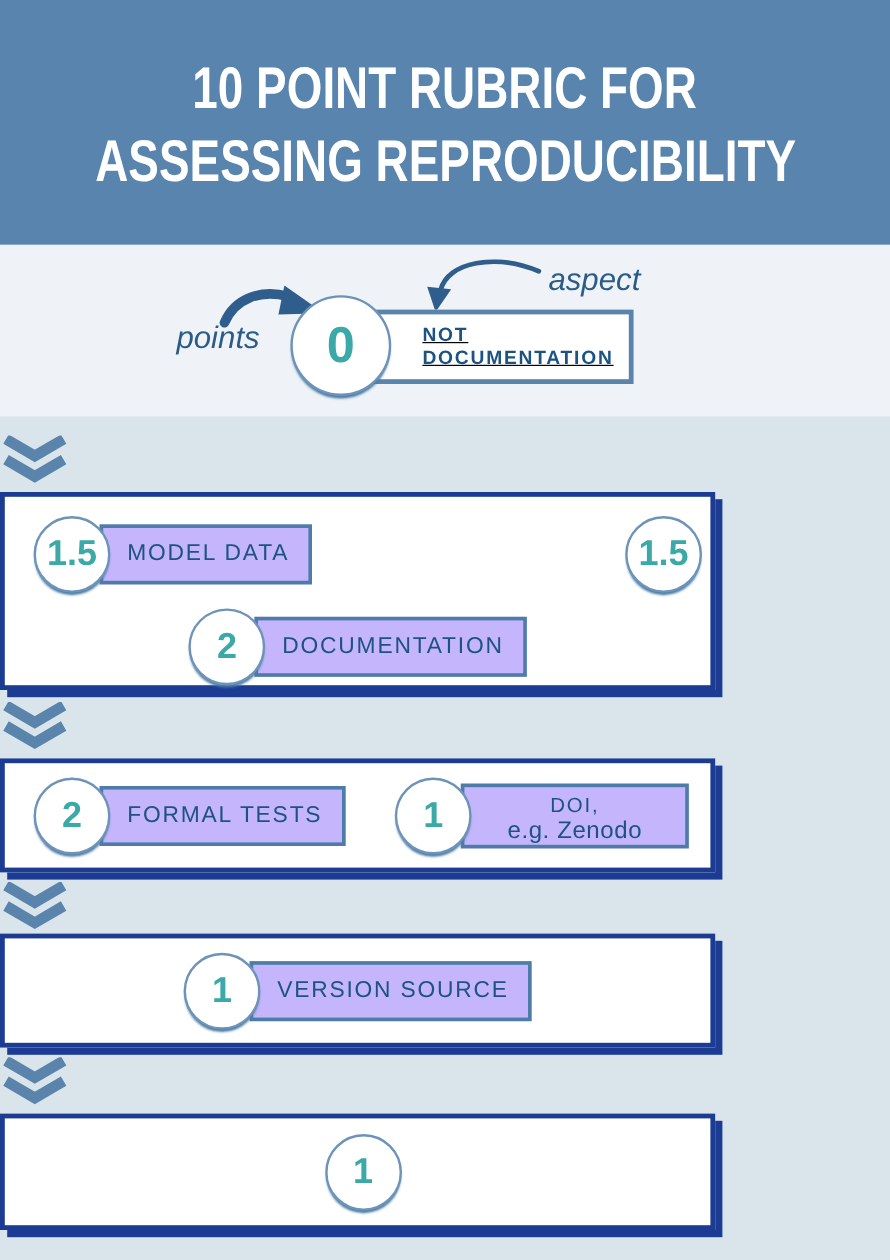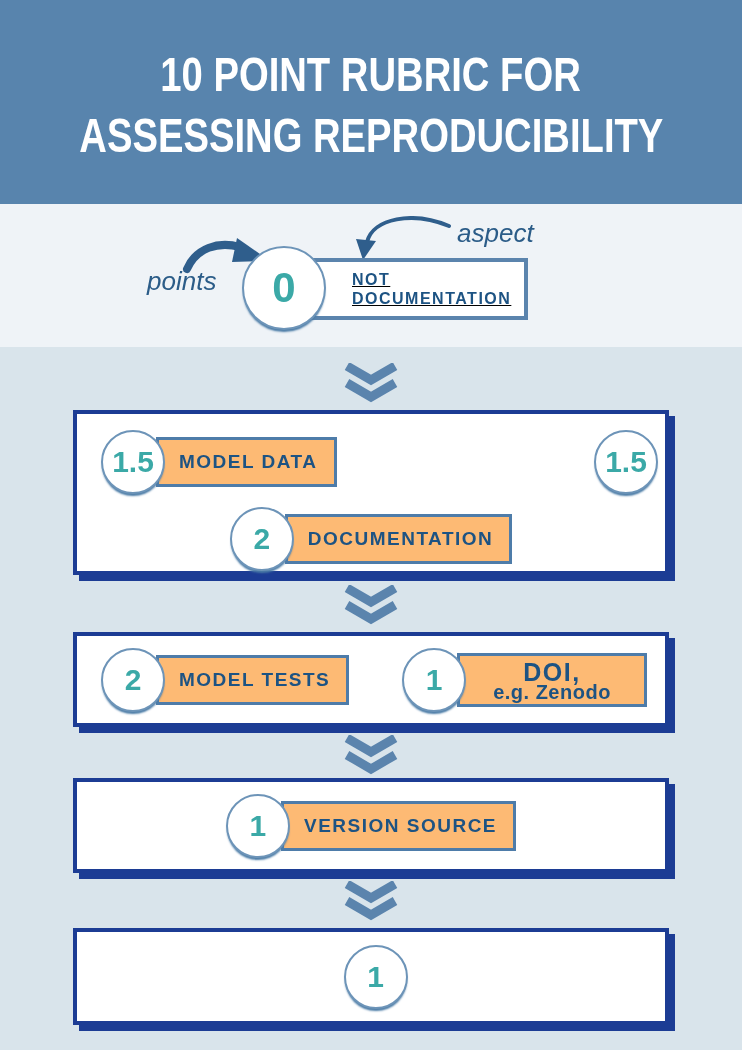--- a/index.html
+++ b/index.html
@@ -29,43 +29,43 @@
           box-shadow:0 3px 2px -1px #4a7ba6;display:flex;align-items:center;justify-content:center;
           color:var(--points-text,#3BA9A7);font-weight:bold;position:relative;z-index:2;}
   .circle-big{position:absolute;left:242px;top:42px;width:84px;height:84px;font-size:42px;}
   .aspect-box{position:absolute;left:310px;top:54px;width:218px;height:62px;background:#fff;
               border:4px solid var(--chevron,#5B84AD);display:flex;flex-direction:column;
               justify-content:center;padding-left:38px;z-index:1;text-decoration:underline;}
   .aspect-box .ln{color:var(--label-text,#1D5383);font-weight:bold;font-size:16px;
                   letter-spacing:1.5px;line-height:19px;}
 
   
-  .flow{display:flex;flex-direction:column;align-items:center;}
+  .flow{display:flex;flex-direction:column;align-items:flex-start;}
   .chev{flex:none;color:var(--chevron,#5B84AD);}
   .chev-1{margin-top:16px;} .chev-2{margin-top:10px;} .chev-3{margin-top:8px;} .chev-4{margin-top:8px;}
   .rubric-box{width:596px;background:#fff;border:4px solid var(--box-border,#1C3C94);
               box-shadow:6px 6px 0 0 var(--box-border,#1C3C94);}
   .box-1{height:165px;margin-top:7px;padding-top:16px;}
   .box-2{height:95px;margin-top:7px;display:flex;align-items:center;justify-content:space-between;
          padding:0 18px 0 24px;}
   .box-3{height:95px;margin-top:3px;display:flex;align-items:center;justify-content:center;}
   .box-4{height:97px;margin-top:7px;display:flex;align-items:center;justify-content:center;margin-bottom:25px;}
   .box-row{display:flex;align-items:center;justify-content:space-between;padding:0 16px 0 24px;height:64px;}
   .box-row.center{justify-content:center;margin-top:13px;padding:0;}
 
   
   .item{display:flex;align-items:center;}
   .pt{width:64px;height:64px;font-size:30px;margin-right:-9px;}
-  .aspect-rect{background:#fdba74;border:3px solid var(--item-border,#4E7CA9);
-               color:var(--label-text,#1D5383);font-weight:bold;font-size:19px;letter-spacing:1.5px;
+  .aspect-rect{background:#c4b5fd;border:3px solid var(--item-border,#4E7CA9);
+               color:var(--label-text,#1D5383);font-weight:normal;font-size:19px;letter-spacing:1.5px;
                padding:11px 16px 11px 20px;white-space:nowrap;}
   .aspect-rect.two-line{padding:6px 16px 6px 20px;line-height:23px;}
   .aspect-rect.doi{display:flex;flex-direction:column;align-items:center;padding:4px 10px;width:190px;}
   .aspect-rect .sub{font-size:20px;letter-spacing:0.5px;line-height:16px;}
-  .aspect-rect .main-ln{line-height:24px;font-size:25px;}
+  .aspect-rect .main-ln{line-height:24px;font-size:17px;}
 </style>
 </head>
 <body>
 
 <div class="poster">
 
   <header class="header">
     <div class="title-line">10 POINT RUBRIC FOR</div>
     <div class="title-line">ASSESSING REPRODUCIBILITY</div>
   </header>
@@ -128,21 +128,21 @@
     <svg class="chev chev-2" width="58" height="40" viewBox="0 0 58 40" fill="none">
       <path d="M5 3 L29 17 L53 3" stroke="currentColor" stroke-width="9"></path>
       <path d="M5 20 L29 34 L53 20" stroke="currentColor" stroke-width="9"></path>
     </svg>
 
     <div class="rubric-box box-2">
       <div class="item">
         <div class="circle pt">
           <span>2</span>
         </div>
-        <div class="aspect-rect">MODEL TESTS</div>
+        <div class="aspect-rect">FORMAL TESTS</div>
       </div>
       <div class="item">
         <div class="circle pt">
           <span>1</span>
         </div>
         <div class="aspect-rect doi">
           <span class="main-ln">DOI,</span>
           <span class="sub">e.g. Zenodo</span>
         </div>
       </div>

